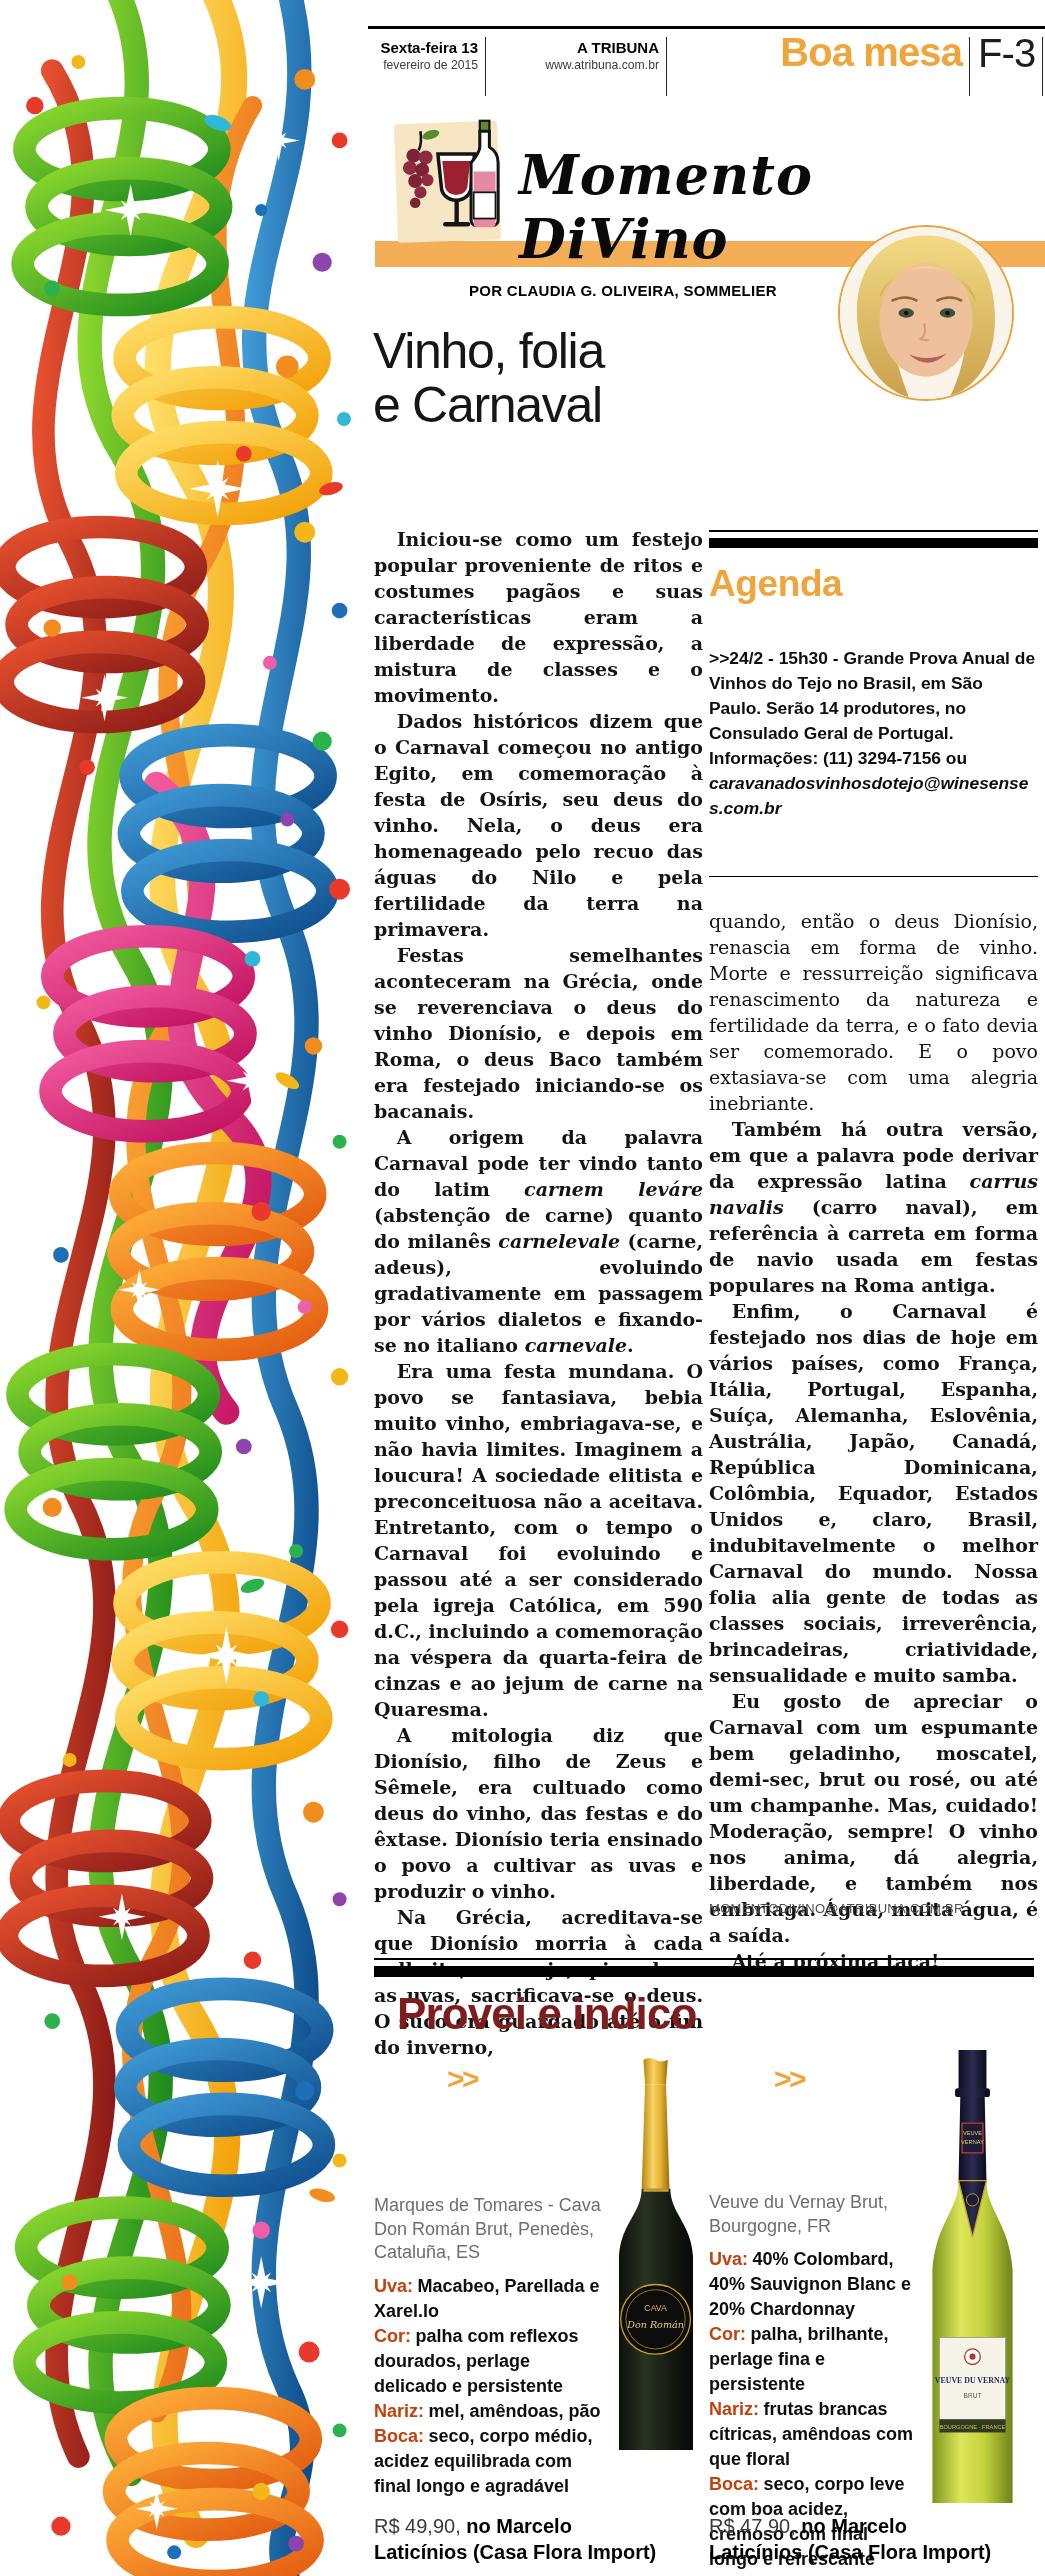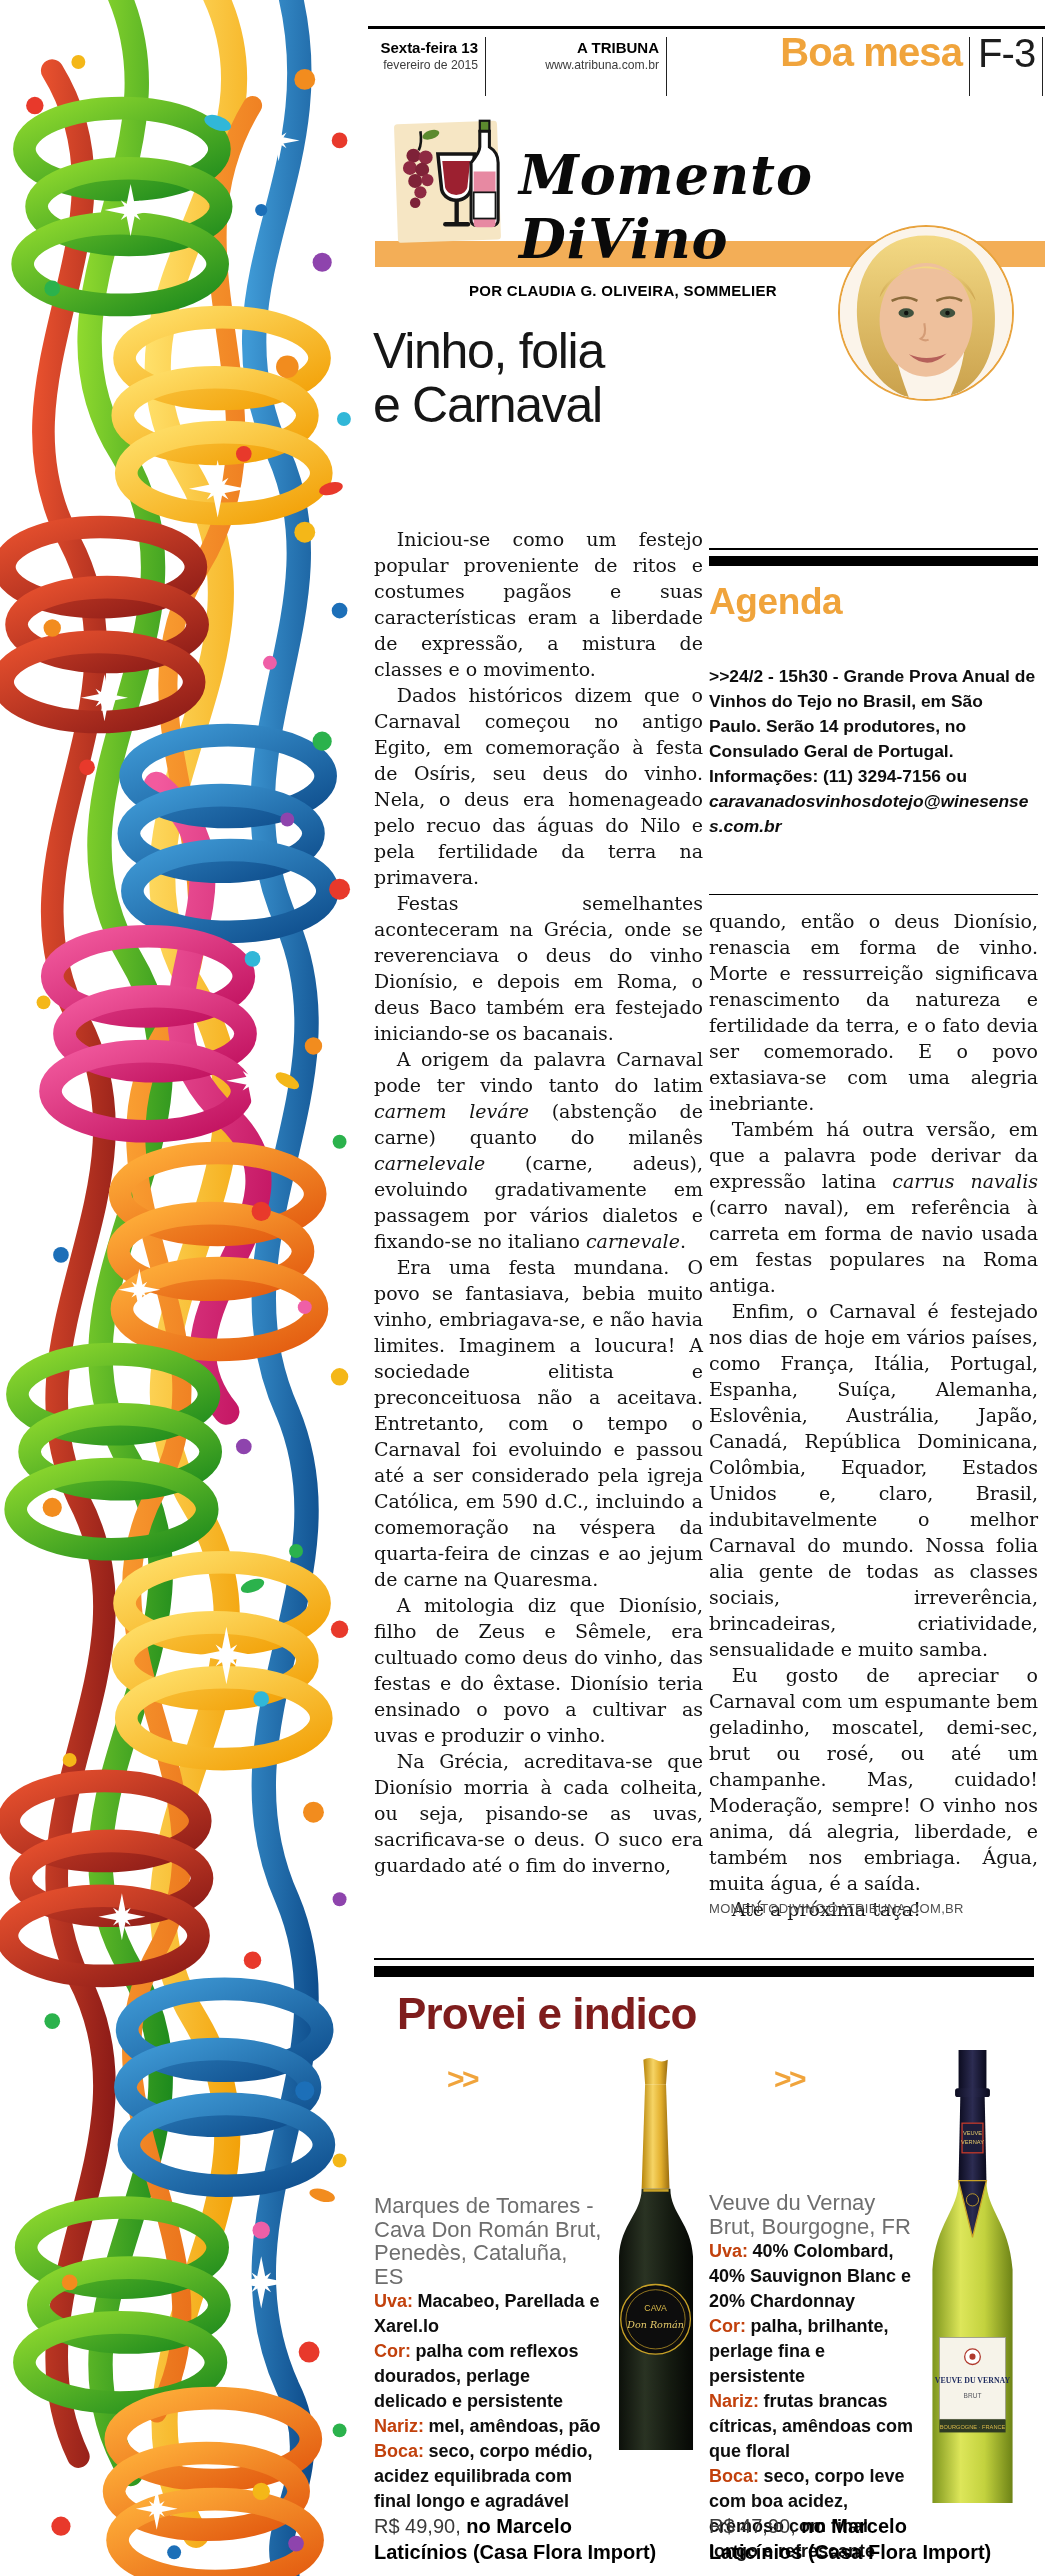--- a/index.html
+++ b/index.html
@@ -39,47 +39,47 @@
   .portrait svg { display:block; width:100%; height:100%; }
 
   
   .headline { position:absolute; left:373px; top:324px; font-size:50px; line-height:54px;
               letter-spacing:-1.3px; color:#161616; font-weight:400; }
   .body-col { position:absolute; width:329px; font-family:"DejaVu Serif", serif;
               font-size:19px; line-height:26px; text-align:justify; color:#141414; }
   .col-left  { left:374px; top:526px; }
   .col-right { left:709px; top:908px; }
   .para { margin:0; }
-  .para.ind { text-indent:22.7px; }
+  .para.ind { text-indent:22.7px;font-weight:bold; }
   .it { font-style:italic;margin-top:24px; }
   .bd { font-weight:bold; }
   .email-line { position:absolute; left:709px; top:1901px; font-size:13px; color:#4f4f4f;
                 letter-spacing:0.3px; }
 
   
-  .agenda { position:absolute; left:709px; top:548px; width:329px; height:347px;
+  .agenda { position:absolute; left:709px; top:530px; width:329px; height:347px;
             border-bottom:1.7px solid #000; }
   .agenda-rule { height:1.7px; background:#000; }
   .agenda-bar  { height:10.5px; background:#000; margin-top:6.1px; }
   .agenda-title { margin-top:15.7px; font-size:37px; line-height:40px; font-weight:bold;
                   letter-spacing:-0.4px; color:#F0A43C; }
   .agenda-item { margin-top:42px; font-size:17.4px; font-weight:bold; line-height:25px; color:#0d0d0d; }
   .agenda-item span { overflow-wrap:anywhere; }
 
   
   .tasting-rule { position:absolute; left:374px; top:1958px; width:660px; height:1.7px; background:#000; }
   .tasting-bar  { position:absolute; left:374px; top:1966px; width:660px; height:11.3px; background:#000; }
   .tasting-title { position:absolute; left:397px; top:1989px; font-size:44px; font-weight:bold;
                    letter-spacing:-0.9px; color:#7f1d1d; }
   .chev { position:absolute; font-size:30px; font-weight:bold; letter-spacing:-2.6px; color:#F0A43C; }
   .chev1 { left:447px; top:2062px; } .chev2 { left:774px; top:2062px; }
   .wine { position:absolute; }
   .wine1 { left:374px; top:2194px; width:228px; }
   .wine2 { left:709px; top:2191px; width:206px; }
-  .wine-name { font-size:22px; line-height:23.5px; color:#6e6e6e; margin-bottom:1px; }
+  .wine-name { font-size:18px; line-height:23.5px; color:#6e6e6e; margin-bottom:9px; }
   .note { font-size:18px; line-height:25px; color:#0d0d0d; font-weight:bold; }
   .note .lbl { font-weight:bold; margin-right:4.4px; color:#c2410c; }
   .price { position:absolute; width:296px; font-size:20px; line-height:26px; }
   .price1 { left:374px; top:2513px; } .price2 { left:709px; top:2513px; }
   .price .amt { font-weight:normal; color:#3a3a3a; }
   .price .where { font-weight:bold; color:#000; }
 
   .bottle { position:absolute; }
   .bottle1 { left:610px; top:2058px; width:92px; height:392px; }
   .bottle2 { left:920px; top:2050px; width:105px; height:453px; }

